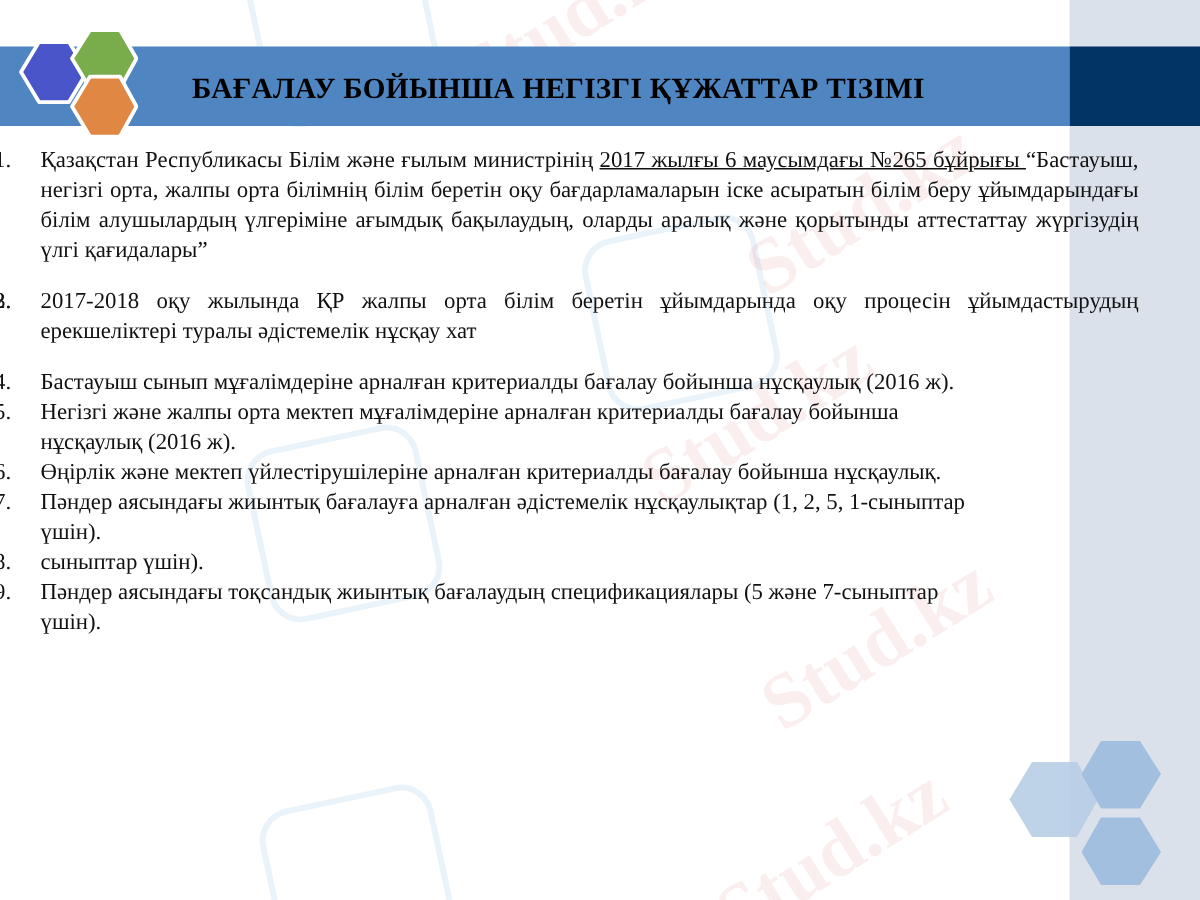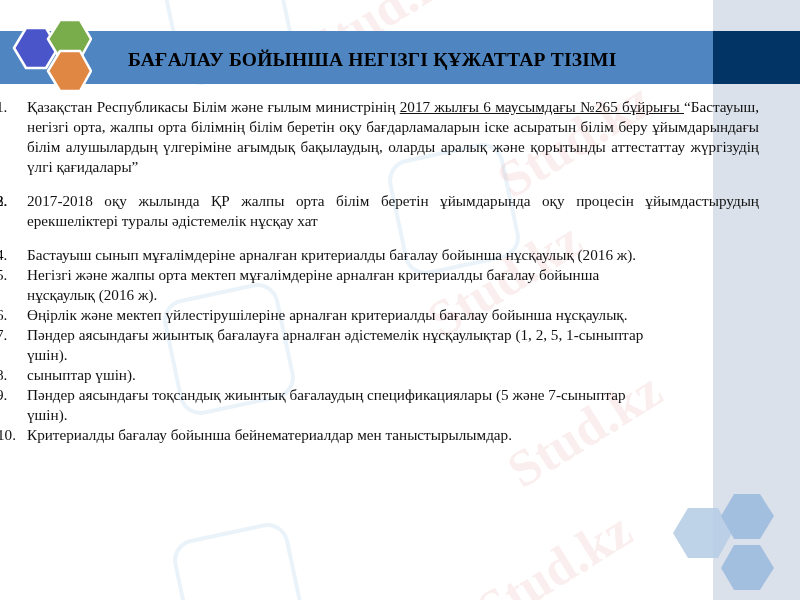--- a/index.html
+++ b/index.html
@@ -95,18 +95,14 @@
     <span class="num">8.</span>
     <span class="text">сыныптар үшін).</span>
   </div>
 
   <div class="item">
     <span class="num">9.</span>
     <span class="text">Пәндер аясындағы тоқсандық жиынтық бағалаудың спецификациялары (5 және 7-сыныптар</span>
     <span class="text">үшін).</span>
   </div>
 
-  <div class="item two-digit">
-    <span class="num">10.</span>
-    <span class="text">Критериалды бағалау бойынша бейнематериалдар мен таныстырылымдар.</span>
-  </div>
 
 </div>
 
 </body></html>

